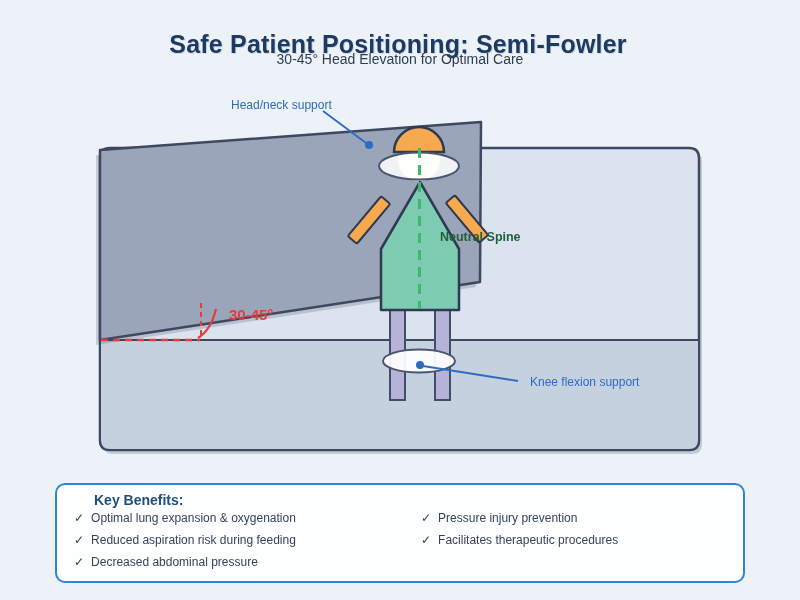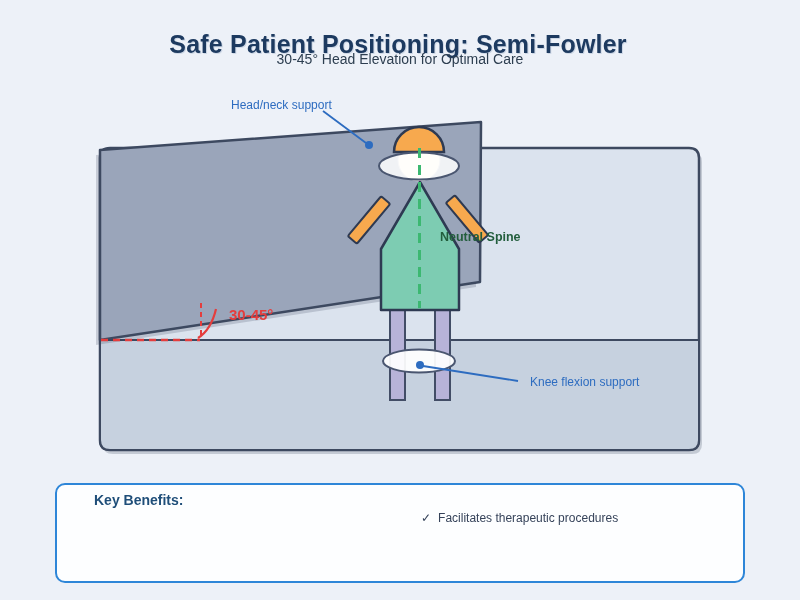--- a/index.html
+++ b/index.html
@@ -91,18 +91,32 @@
   <line x1="323" y1="111" x2="366" y2="143" stroke-width="1.8" stroke="#2d6cc0"></line>
   <circle cx="369" cy="145" r="4" fill="#2d6cc0"></circle>
 
   <circle cx="420" cy="365" r="4" fill="#2d6cc0"></circle>
   <line x1="423" y1="366" x2="518" y2="381" stroke-width="1.8" stroke="#2d6cc0"></line>
   <text x="530" y="386" font-size="12" fill="#2d6cc0">Knee flexion support</text>
 </svg>
 
 <div class="benefits-box">
   <div class="benefits-heading">Key Benefits:</div>
+  <ul class="benefits-col left">
+    <li>
+      <span class="check">✓</span><span>Optimal lung expansion &amp; oxygenation</span>
+    </li>
+    <li>
+      <span class="check">✓</span><span>Reduced aspiration risk during feeding</span>
+    </li>
+    <li>
+      <span class="check">✓</span><span>Decreased abdominal pressure</span>
+    </li>
+  </ul>
   <ul class="benefits-col right">
+    <li>
+      <span class="check">✓</span><span>Pressure injury prevention</span>
+    </li>
     <li>
       <span class="check">✓</span><span>Facilitates therapeutic procedures</span>
     </li>
   </ul>
 </div>
 
 </body></html>

